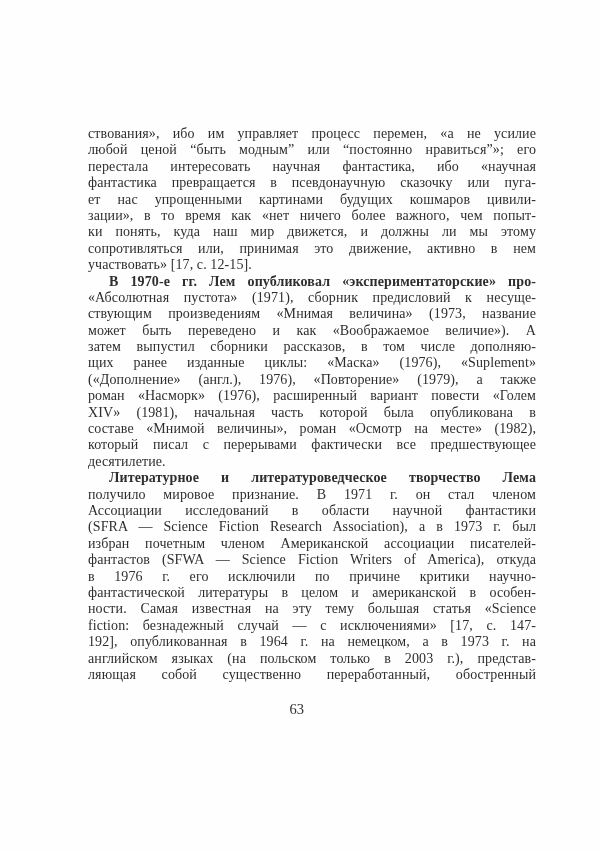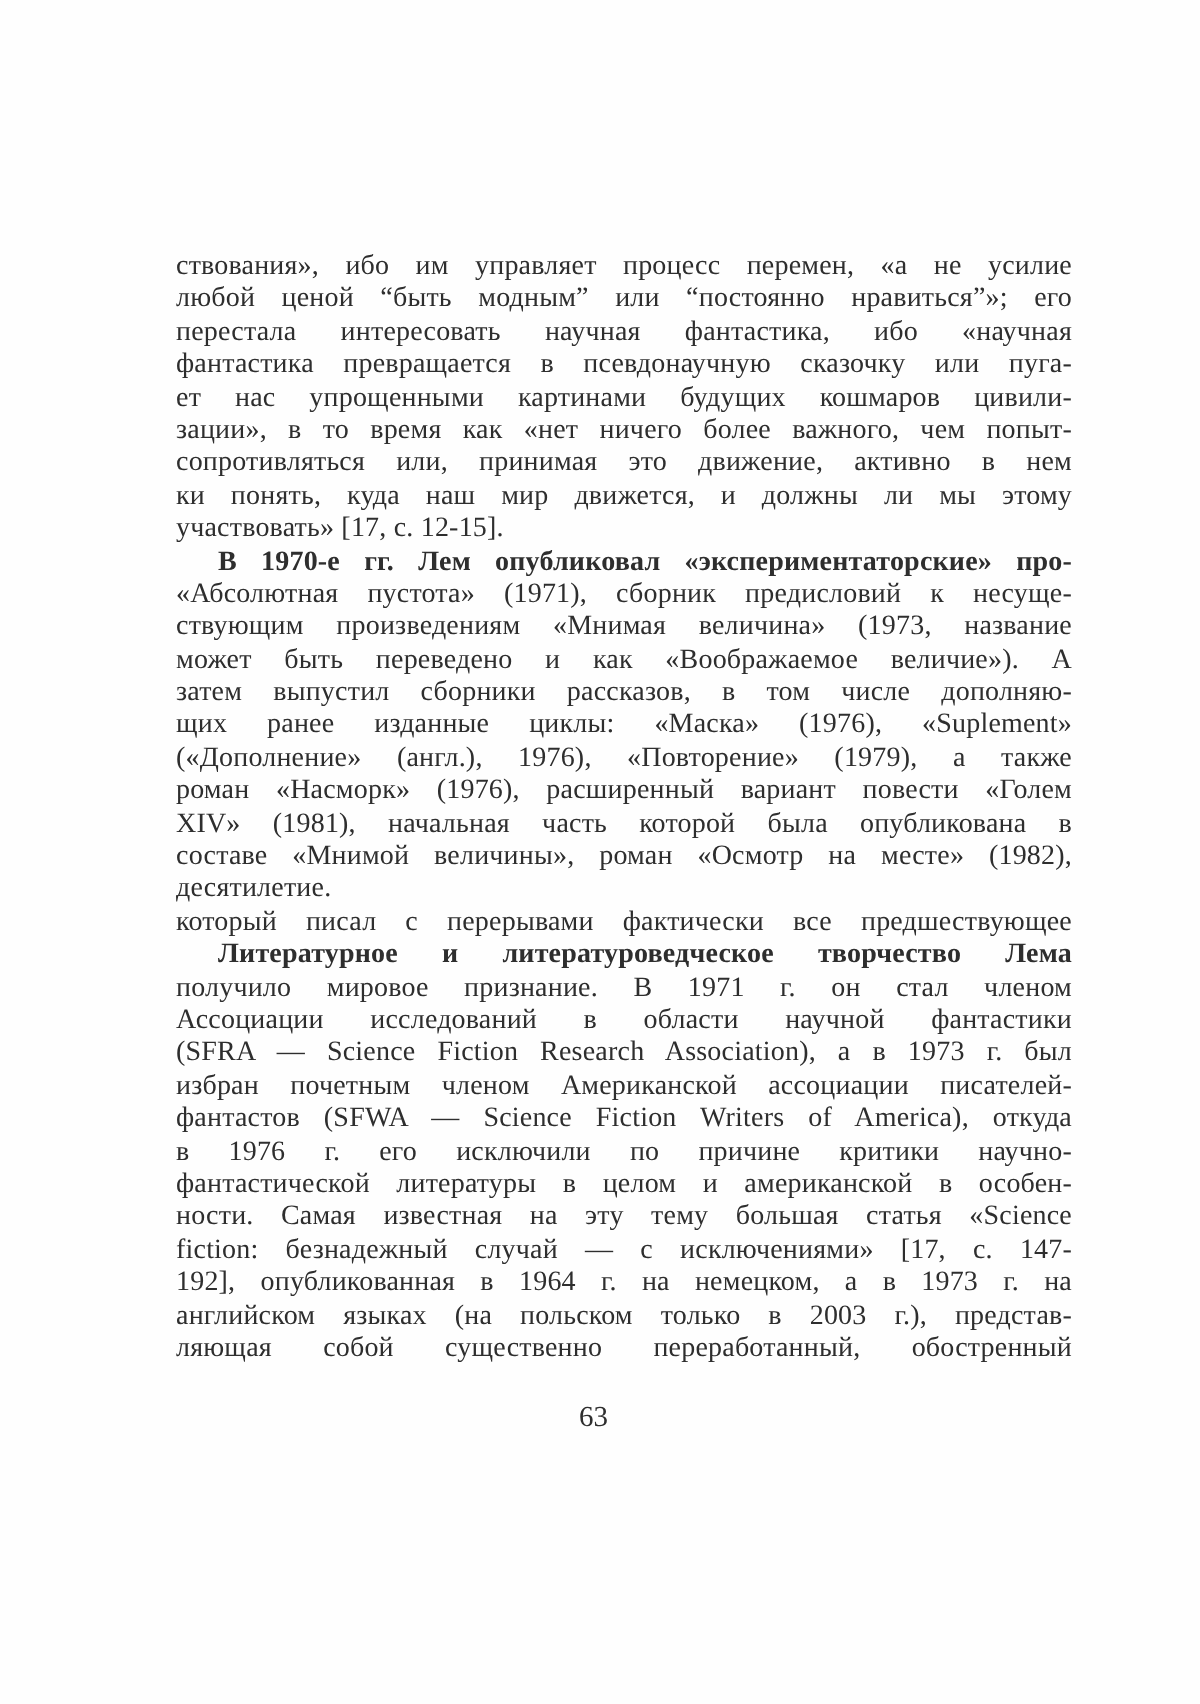--- a/index.html
+++ b/index.html
@@ -57,35 +57,35 @@
 <body>
 
 <div class="page">
   <div class="text-block">
       <div class="line">ствования», ибо им управляет процесс перемен, «а не усилие</div>
       <div class="line">любой ценой “быть модным” или “постоянно нравиться”»; его</div>
       <div class="line">перестала интересовать научная фантастика, ибо «научная</div>
       <div class="line">фантастика превращается в псевдонаучную сказочку или пуга-</div>
       <div class="line">ет нас упрощенными картинами будущих кошмаров цивили-</div>
       <div class="line">зации», в то время как «нет ничего более важного, чем попыт-</div>
+      <div class="line">ки понять, куда наш мир движется, и должны ли мы этому</div>
       <div class="line">сопротивляться или, принимая это движение, активно в нем</div>
-      <div class="line">ки понять, куда наш мир движется, и должны ли мы этому</div>
       <div class="line ragged">участвовать» [17, с. 12-15].</div>
       <div class="line indent">В 1970-е гг. Лем опубликовал «экспериментаторские» про-</div>
       <div class="line">«Абсолютная пустота» (1971), сборник предисловий к несуще-</div>
       <div class="line">ствующим произведениям «Мнимая величина» (1973, название</div>
       <div class="line">может быть переведено и как «Воображаемое величие»). А</div>
       <div class="line">затем выпустил сборники рассказов, в том числе дополняю-</div>
       <div class="line">щих ранее изданные циклы: «Маска» (1976), «Suplement»</div>
       <div class="line">(«Дополнение» (англ.), 1976), «Повторение» (1979), а также</div>
       <div class="line">роман «Насморк» (1976), расширенный вариант повести «Голем</div>
       <div class="line">XIV» (1981), начальная часть которой была опубликована в</div>
       <div class="line">составе «Мнимой величины», роман «Осмотр на месте» (1982),</div>
+      <div class="line">который писал с перерывами фактически все предшествующее</div>
       <div class="line ragged">десятилетие.</div>
-      <div class="line">который писал с перерывами фактически все предшествующее</div>
       <div class="line indent">Литературное и литературоведческое творчество Лема</div>
       <div class="line">получило мировое признание. В 1971 г. он стал членом</div>
       <div class="line">Ассоциации исследований в области научной фантастики</div>
       <div class="line">(SFRA — Science Fiction Research Association), а в 1973 г. был</div>
       <div class="line">избран почетным членом Американской ассоциации писателей-</div>
       <div class="line">фантастов (SFWA — Science Fiction Writers of America), откуда</div>
       <div class="line">в 1976 г. его исключили по причине критики научно-</div>
       <div class="line">фантастической литературы в целом и американской в особен-</div>
       <div class="line">ности. Самая известная на эту тему большая статья «Science</div>
       <div class="line">fiction: безнадежный случай — с исключениями» [17, с. 147-</div>

